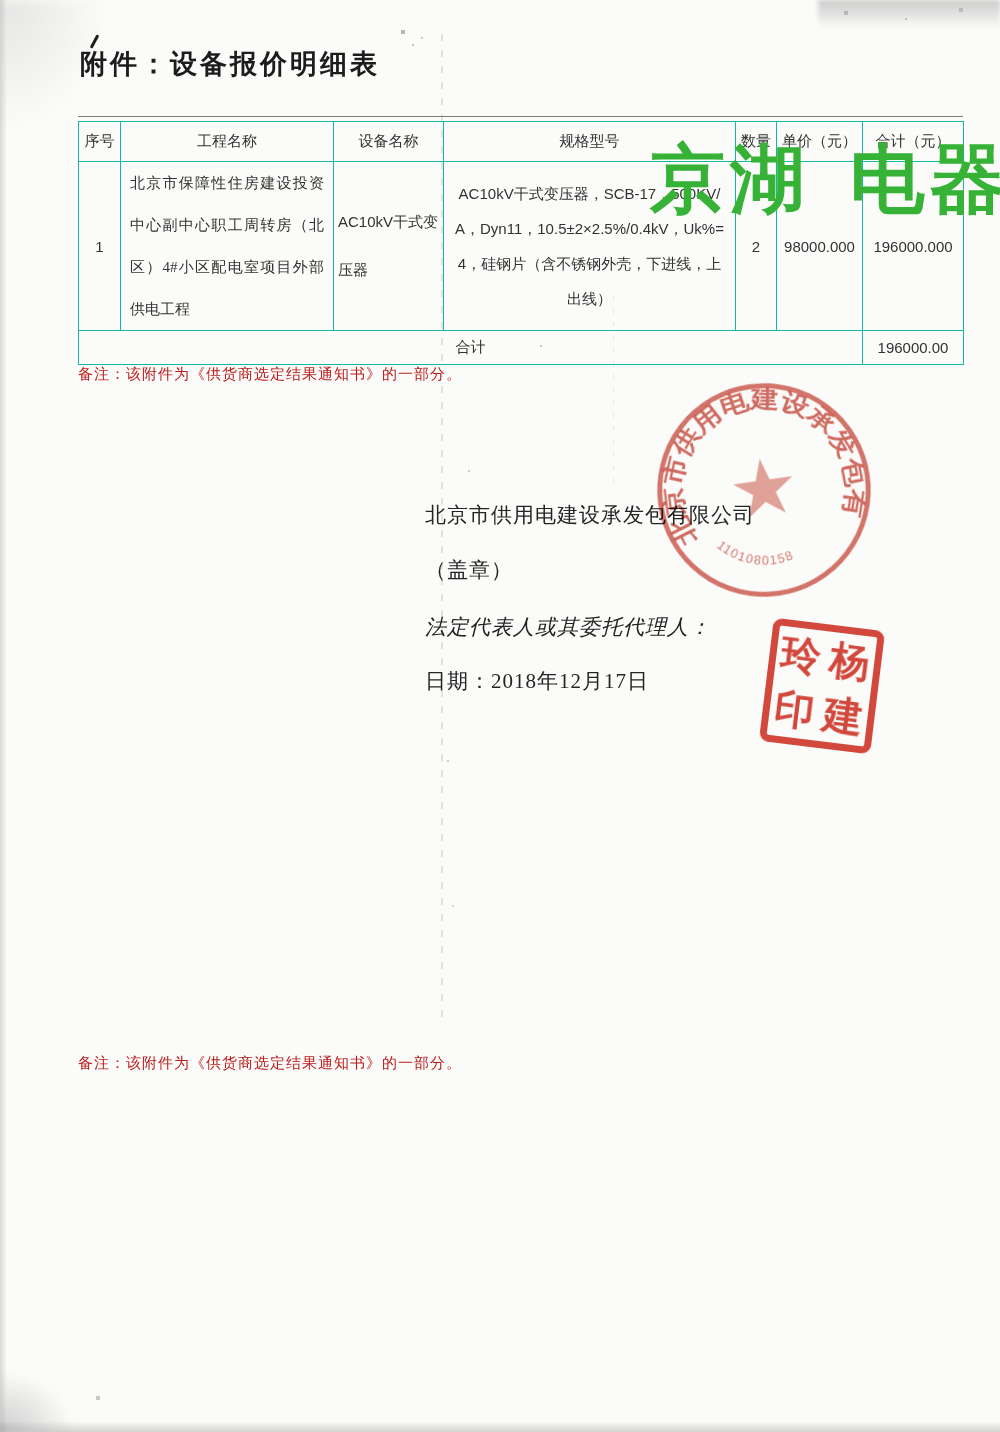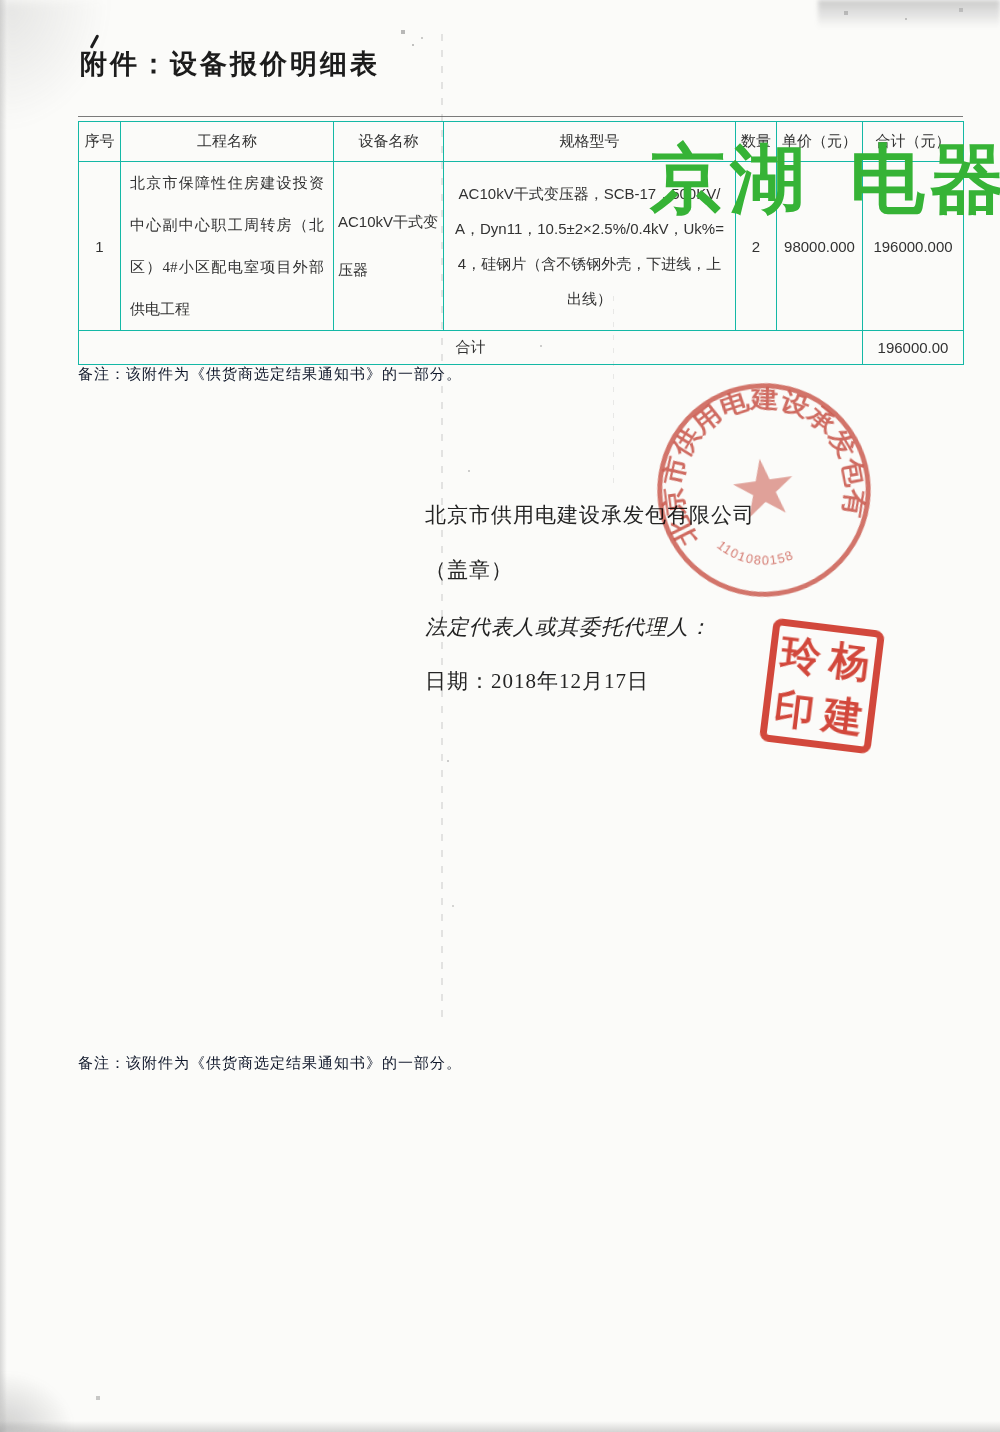--- a/index.html
+++ b/index.html
@@ -54,21 +54,21 @@
   .cell-spec{text-align:center;padding:0 7px;line-height:35px;word-break:break-all;
     font-family:"Liberation Sans","DejaVu Sans",sans-serif;}
   .cell-num{text-align:center;font-family:"Liberation Sans","DejaVu Sans",sans-serif;}
 
   
   .watermark{position:absolute;left:650px;top:130px;z-index:6;white-space:nowrap;
     font-family:"Liberation Sans","DejaVu Sans",sans-serif;font-weight:900;
     font-size:75px;letter-spacing:5px;word-spacing:14px;color:#36b336;}
 
   
-  .note{position:absolute;font-size:15px;letter-spacing:1px;color:#0f172a;}
+  .note{position:absolute;font-size:15px;letter-spacing:1px;color:#b91c1c;}
   .note-top{left:78px;top:365px;}
   .note-bottom{left:78px;top:1054px;}
 
   
   .sig-line{position:absolute;left:425px;font-size:21px;letter-spacing:1px;color:#242424;z-index:1;}
   .sig-company{top:501px;}
   .sig-seal{top:556px;}
   .sig-rep{top:613px;font-style:italic;}
   .sig-date{top:667px;}
 

